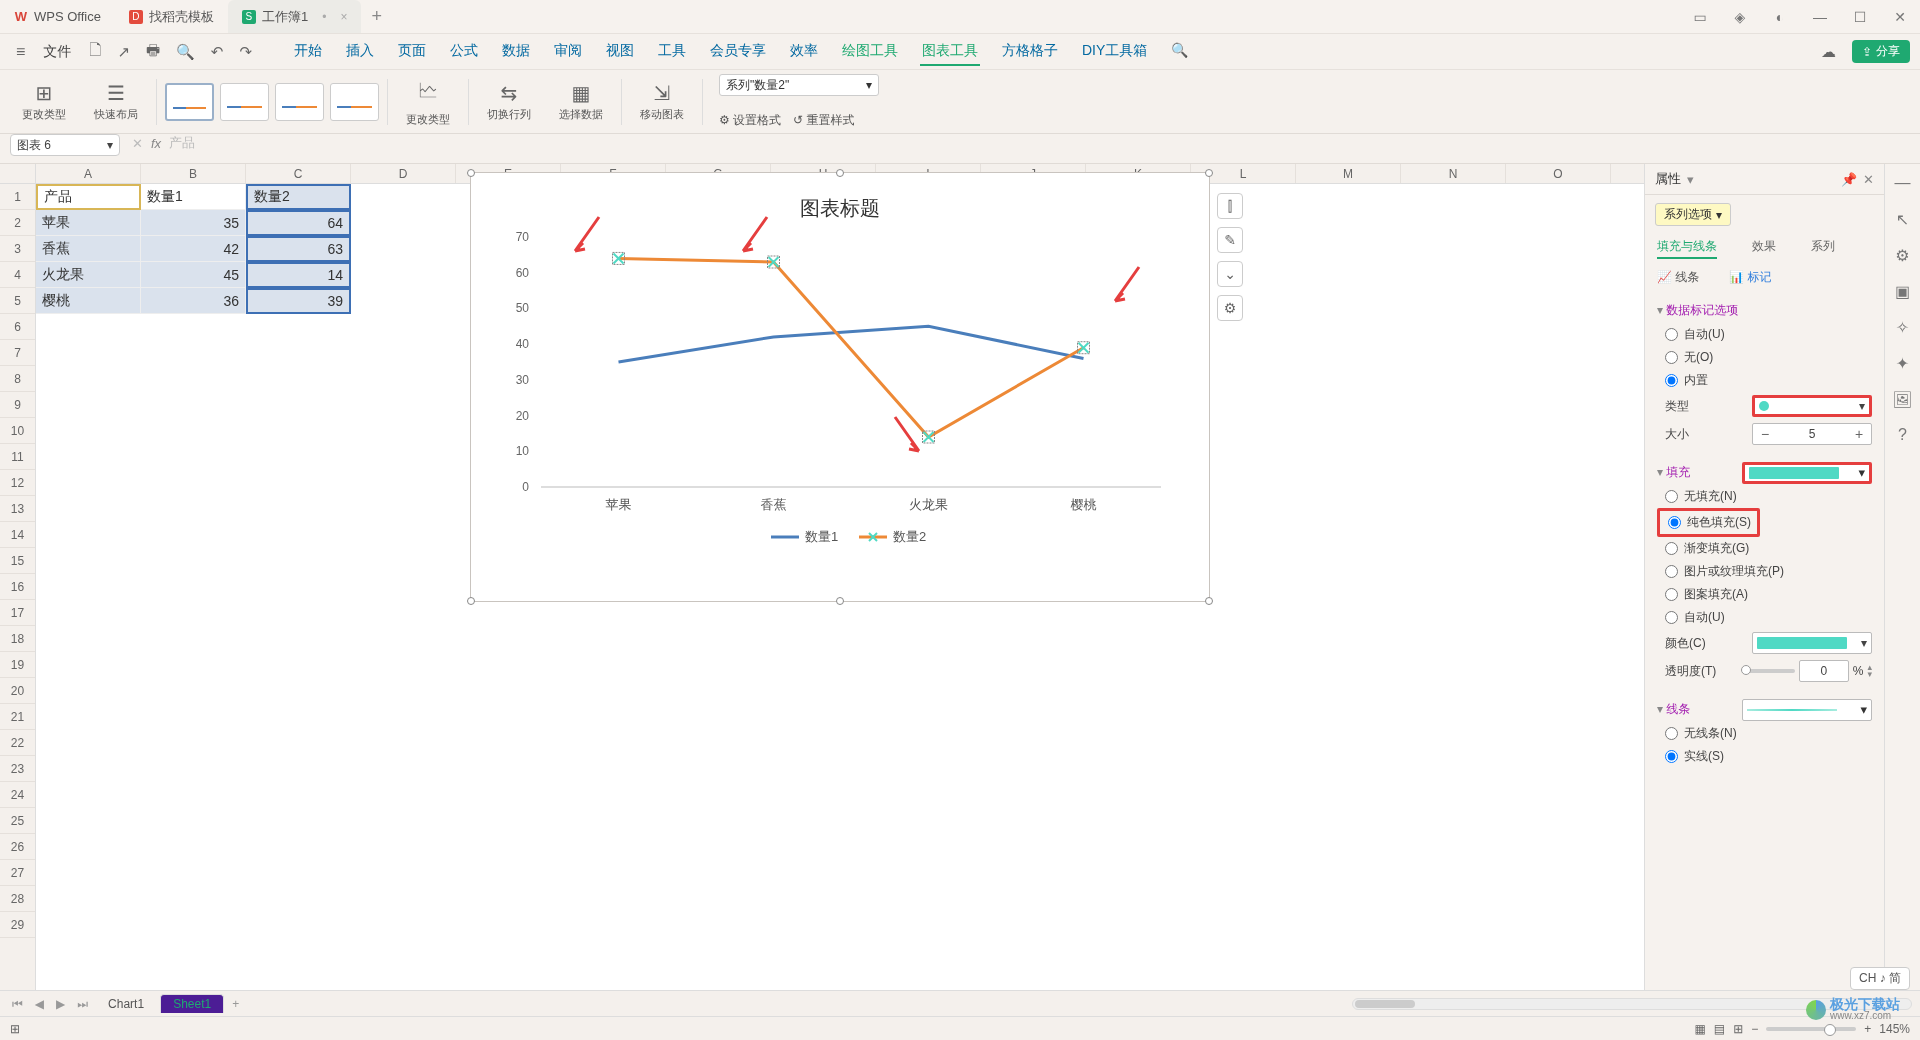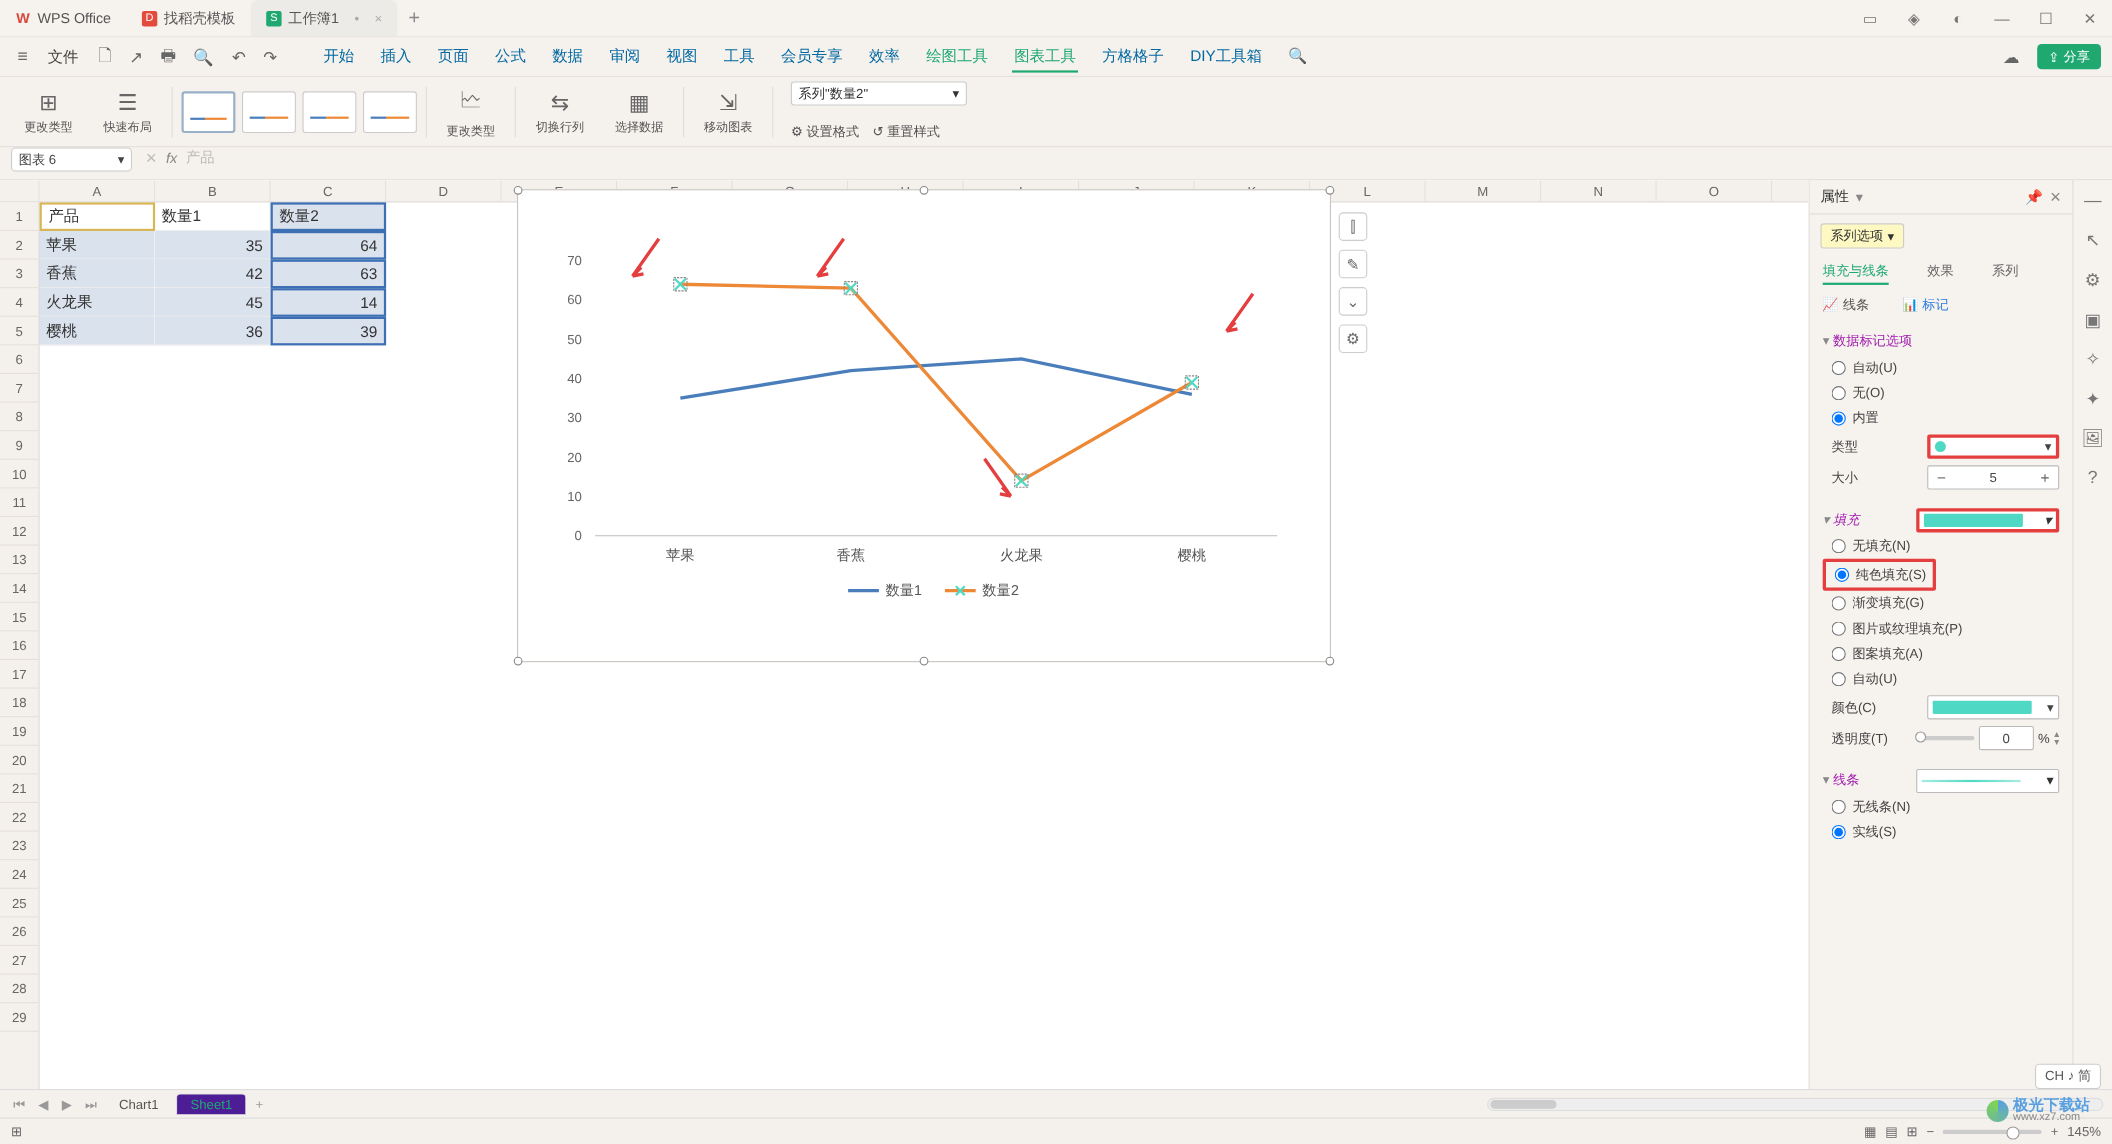--- a/index.html
+++ b/index.html
@@ -293,20 +293,21 @@
         <div class="cell num sel-c" style="left: 210px; top: 52px;">63</div>
         <div class="cell sel-b" style="left: 0px; top: 78px;">火龙果</div>
         <div class="cell num sel-b" style="left: 105px; top: 78px;">45</div>
         <div class="cell num sel-c" style="left: 210px; top: 78px;">14</div>
         <div class="cell sel-b" style="left: 0px; top: 104px;">樱桃</div>
         <div class="cell num sel-b" style="left: 105px; top: 104px;">36</div>
         <div class="cell num sel-c" style="left: 210px; top: 104px;">39</div>
       </div>
 
     <div class="chart-box">
+      <div style="text-align:center; font-size:20px; color:#333; margin-top:22px; font-family:SimSun;">图表标题</div>
       <svg id="chartsvg" width="740" height="340" style="position:absolute; top:54px; left:0;">
           <text x="58" y="264" font-size="12" fill="#666" text-anchor="end">0</text>
           <text x="58" y="228.28571428571428" font-size="12" fill="#666" text-anchor="end">10</text>
           <text x="58" y="192.57142857142856" font-size="12" fill="#666" text-anchor="end">20</text>
           <text x="58" y="156.85714285714286" font-size="12" fill="#666" text-anchor="end">30</text>
           <text x="58" y="121.14285714285714" font-size="12" fill="#666" text-anchor="end">40</text>
           <text x="58" y="85.42857142857142" font-size="12" fill="#666" text-anchor="end">50</text>
           <text x="58" y="49.71428571428572" font-size="12" fill="#666" text-anchor="end">60</text>
           <text x="58" y="14" font-size="12" fill="#666" text-anchor="end">70</text>
           <line x1="70" y1="260" x2="690" y2="260" stroke="#bbb"></line>
@@ -422,21 +423,21 @@
         <span>大小</span>
         <div class="num-stepper">
           <button>−</button>
           <span>5</span>
           <button>+</button>
         </div>
       </div>
     </div>
 
     <div class="section">
-      <div style="display:flex; align-items:center; justify-content:flex-end;font-style:italic;">
+      <div style="display:flex; align-items:center; justify-content:flex-end;">
         <h4 style="flex:1;">填充</h4>
         <div class="selectbox red-frame" style="flex:0 0 130px;">
           <span class="color-swatch"></span>
           <span>▾</span>
         </div>
       </div>
       <label class="radio-row">
           <input type="radio" name="fl" style="">
           <span>无填充(N)</span>
         </label>

